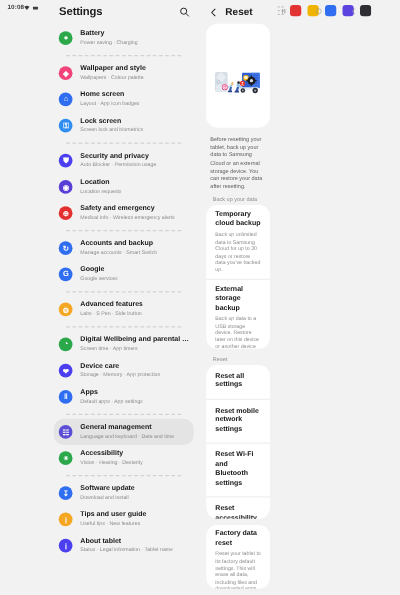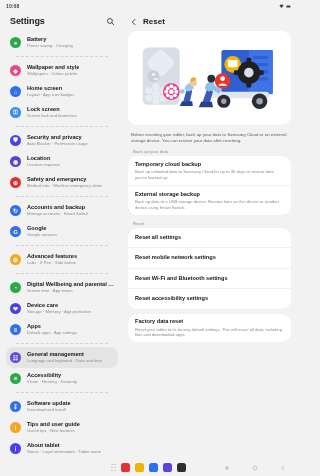--- a/index.html
+++ b/index.html
@@ -2,21 +2,21 @@
 <html><head>
 <meta charset="utf-8">
 <style>
   * { box-sizing: border-box; margin: 0; padding: 0; }
   html, body {
     width: 297px; height: 476px;
     font-family: "Liberation Sans", sans-serif;
     background: #f2f2f2;
     overflow: hidden;
   }
-  #root { width: 297px; height: 476px; position: relative; background: #f2f2f2; display: flex; flex-direction: column; }
+  #root { width: 297px; height: 476px; position: relative; background: #f2f2f2; display: flex; flex-direction: row; }
 
   
   .statusbar {
     height: 12px; flex: 0 0 12px;
     display: flex; align-items: center;
     padding: 0 6px;
     font-size: 5px; color: #3d3d3d; letter-spacing: .1px;
   }
   .statusbar .clock { font-weight: 600; }
   .statusbar .right { margin-left: auto; display: flex; gap: 2px; align-items: center; }

